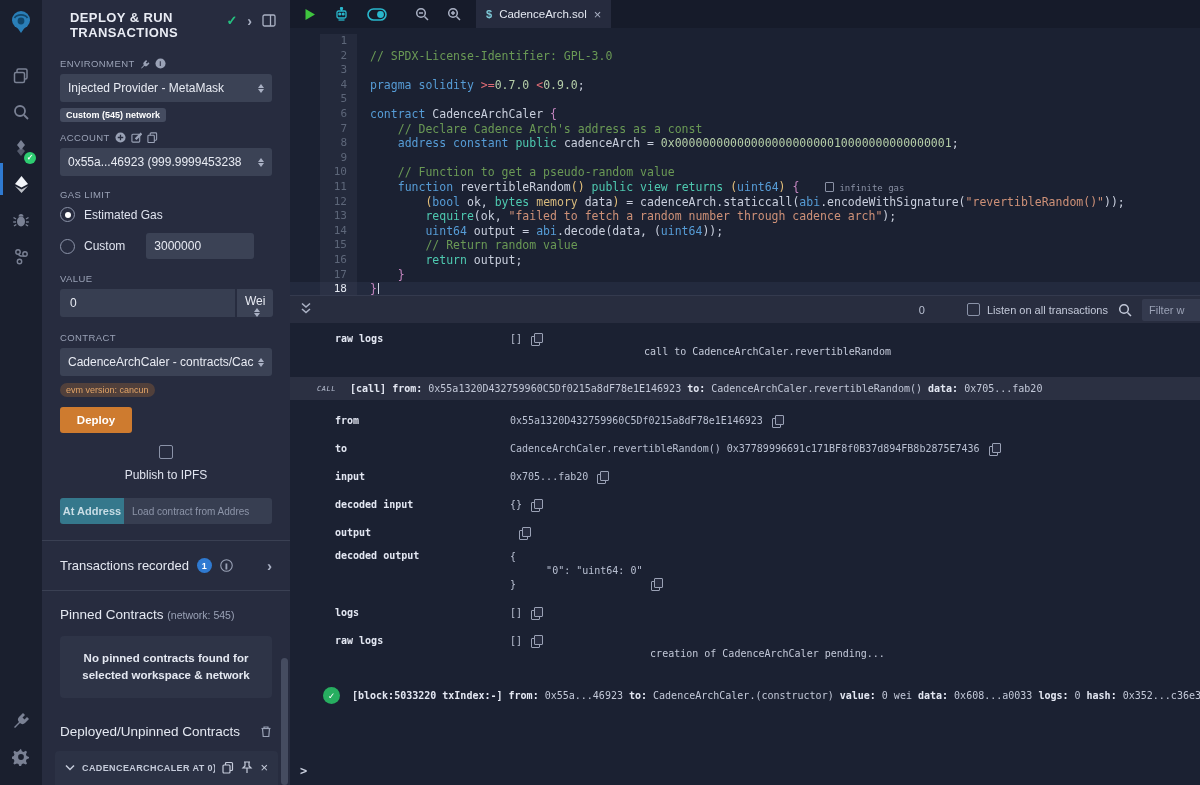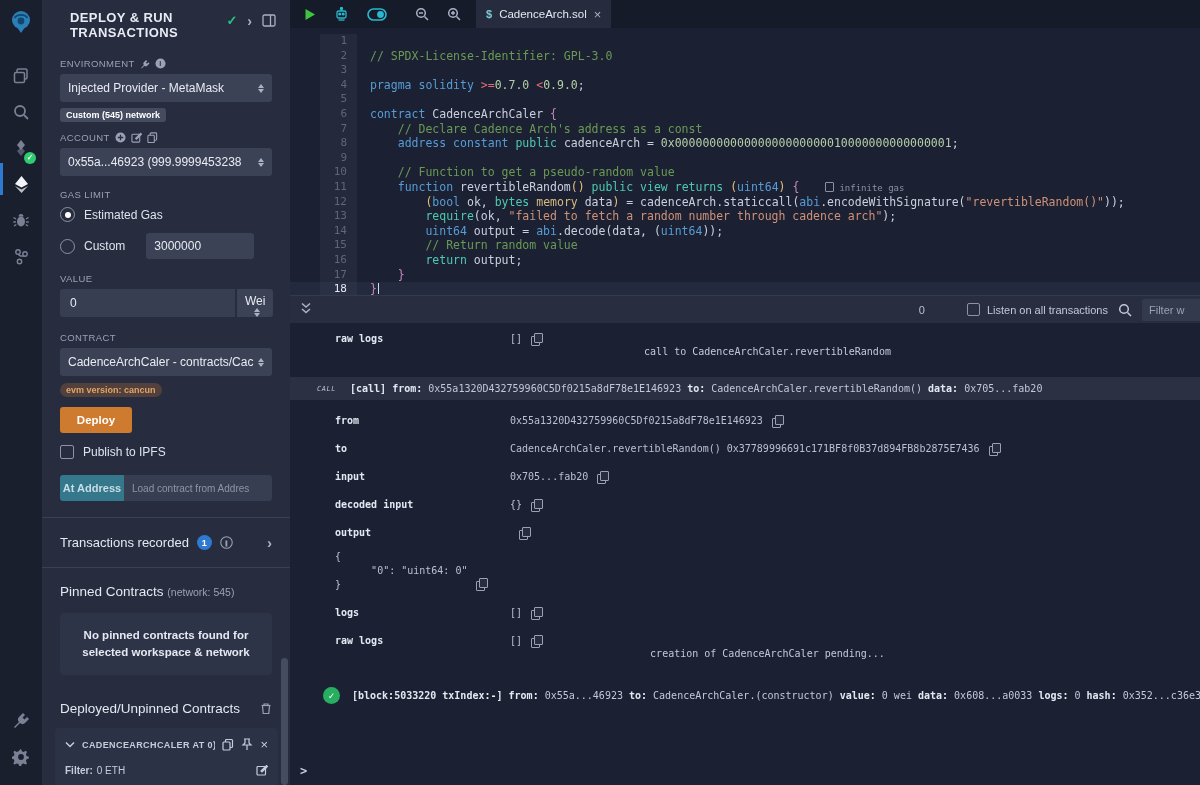--- a/index.html
+++ b/index.html
@@ -36,24 +36,24 @@
   .radio-row { display:flex; align-items:center; gap:9px; margin:7px 18px 0 18px; font-size:12px; color:#dfe3ee; }
   .radio { width:15px; height:15px; border-radius:50%; border:1px solid #8b93a8; position:relative; flex:none; cursor:pointer; }
   .radio.sel::after { content:""; position:absolute; left:3.5px; top:3.5px; width:6px; height:6px; border-radius:50%; background:#fff; }
   .gas-input { width:108px; height:26px; background:#3b4255; border:none; border-radius:3px; color:#e8ebf3;
     font-size:12px; padding:0 8px; margin-left:12px; }
   .value-row { display:flex; margin:0 18px; gap:2px; }
   .value-input { flex:1; height:28px; background:#373e51; border:none; border-radius:3px 0 0 3px; color:#e8ebf3; font-size:12px; padding:0 10px; }
   .unit-box { width:70px; height:28px; background:#3b4255; border-radius:0 3px 3px 0; display:flex; align-items:center;
     justify-content:flex-end; padding:0 8px; font-size:12px; color:#e8ebf3; cursor:pointer;flex-direction:column; }
   .evm-badge { display:inline-block; margin:7px 0 0 18px; background:rgba(206,123,47,.25); color:#e2a467;
-    font-size:9px; font-weight:bold; padding:2px 6px; border-radius:7px; }
+    font-size:9px; font-weight:normal; padding:2px 6px; border-radius:7px; }
   .deploy-btn { display:block; margin:10px 0 0 18px; width:72px; height:26px; background:#ce7b2f; border:none;
     border-radius:3px; color:#fff; font-size:11.5px; font-weight:bold; cursor:pointer; }
-  .chk-row { display:flex; align-items:center; gap:9px; margin:12px 18px 0 18px; font-size:12px; color:#dfe3ee; }
+  .chk-row { display:flex; align-items:center; gap:9px; margin:12px 18px 0 18px; font-size:12px; color:#dfe3ee;flex-direction:column; }
   .chk { width:14px; height:14px; border:1px solid #8b93a8; border-radius:2px; background:transparent; cursor:pointer; }
   .ataddr-row { display:flex; margin:16px 18px 0 18px; }
   .ataddr-btn { width:87px; height:26px; background:#35788c; border:none; border-radius:3px 0 0 3px;
     color:#c8dde5; font-size:11px; font-weight:bold; cursor:pointer; }
   .ataddr-input { flex:1; height:26px; background:#373e51; border:none; border-radius:0 3px 3px 0;
     color:#e8ebf3; font-size:10px; padding:0 8px; }
   .ataddr-input::placeholder { color:#8d95a9; }
   .divider { height:1px; background:#3a4053; margin:16px 0; }
   .tx-row { display:flex; align-items:center; gap:8px; padding:0 18px; font-size:13px; color:#e4e8f1; }
   .tx-badge { width:15px; height:15px; border-radius:50%; background:#2f7ad1; color:#fff; font-size:9px; font-weight:bold;
@@ -494,20 +494,21 @@
           <span class="t-label">decoded input</span>
           <span class="t-val">{}</span>
           <span class="copy-ic"></span>
         </div>
         <div class="t-row">
           <span class="t-label">output</span>
           <span class="t-val"></span>
           <span class="copy-ic"></span>
         </div>
         <div class="t-ml">
+          <span class="t-label">decoded output</span>
           <span class="t-ml-lines">{
       "0": "uint64: 0"
 }</span>
           <span class="copy-ic t-ml-copy"></span>
         </div>
         <div class="t-row">
           <span class="t-label">logs</span>
           <span class="t-val">[]</span>
           <span class="copy-ic"></span>
         </div>

